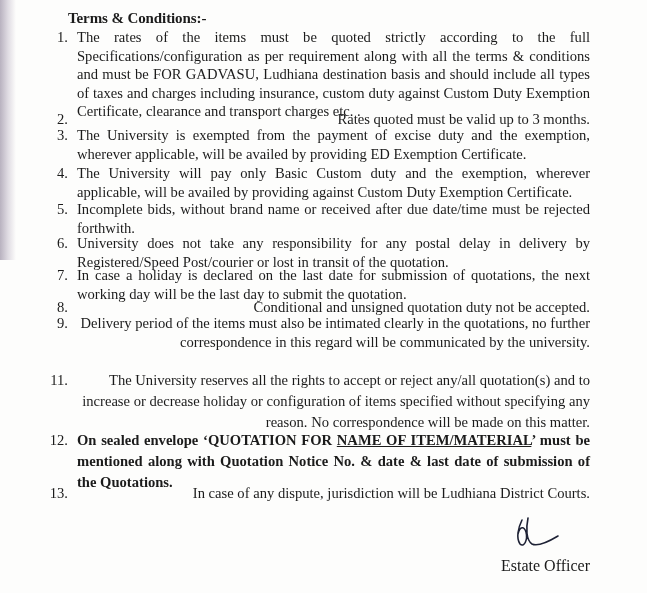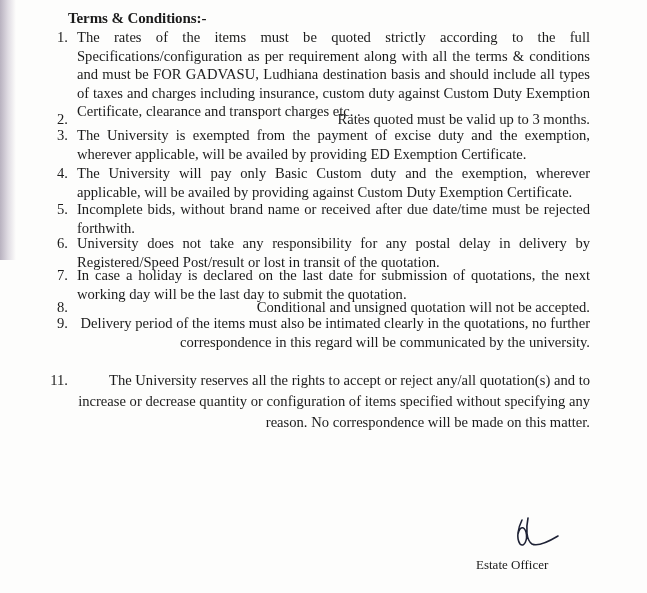--- a/index.html
+++ b/index.html
@@ -60,23 +60,23 @@
     .u { text-decoration: underline; }
     .signature {
       position: absolute;
       left: 512px;
       top: 514px;
       width: 50px;
       height: 36px;
     }
     .signatory {
       position: absolute;
-      left: 476px;
+      left: 501px;
       top: 557px;
-      font-size: 13px;
+      font-size: 16px;
     }
   </style>
 </head>
 <body>
 
 <div class="edge-shadow"></div>
 
 <div class="page">
 
   <div class="heading">Terms &amp; Conditions:-</div>
@@ -101,44 +101,52 @@
     <span class="txt">The University will pay only Basic Custom duty and the exemption, wherever applicable, will be availed by providing against Custom Duty Exemption Certificate.</span>
   </div>
 
   <div class="item" style="top:200px">
     <span class="num">5.</span>
     <span class="txt" style="white-space:pre-wrap">Incomplete bids, without brand name or received after due date/time must be rejected    forthwith.</span>
   </div>
 
   <div class="item" style="top:234px">
     <span class="num">6.</span>
-    <span class="txt">University does not take any responsibility for any postal delay in delivery by Registered/Speed Post/result or lost in transit of the quotation.</span>
+    <span class="txt">University does not take any responsibility for any postal delay in delivery by Registered/Speed Post/courier or lost in transit of the quotation.</span>
   </div>
 
   <div class="item" style="top:266px">
     <span class="num">7.</span>
     <span class="txt">In case a holiday is declared on the last date for submission of quotations, the next working day will be the last day to submit the quotation.</span>
   </div>
 
   <div class="item" style="top:298px">
     <span class="num">8.</span>
-    <span class="txt ragged">Conditional and unsigned quotation will not be accepted.</span>
+    <span class="txt ragged">Conditional and unsigned quotation duty not be accepted.</span>
   </div>
 
   <div class="item" style="top:314px">
     <span class="num">9.</span>
     <span class="txt ragged">Delivery period of the items must also be intimated clearly in the quotations, no further correspondence in this regard will be communicated by the university.</span>
   </div>
 
 
   <div class="item loose" style="top:370px">
     <span class="num">11.</span>
-    <span class="txt ragged">The University reserves all the rights to accept or reject any/all quotation(s) and to increase or decrease quantity or configuration of items specified without specifying any reason. No correspondence will be made on this matter.</span>
+    <span class="txt ragged">The University reserves all the rights to accept or reject any/all quotation(s) and to increase or decrease holiday or configuration of items specified without specifying any reason. No correspondence will be made on this matter.</span>
   </div>
 
+  <div class="item bold loose" style="top:430px">
+    <span class="num" style="font-weight:normal">12.</span>
+    <span class="txt"><span>On sealed envelope ‘QUOTATION FOR </span><span class="u">NAME OF ITEM/MATERIAL</span><span>’ must be mentioned along with Quotation Notice No. &amp; date &amp; last date of submission of the Quotations.</span></span>
+  </div>
 
+  <div class="item" style="top:484px">
+    <span class="num">13.</span>
+    <span class="txt ragged">In case of any dispute, jurisdiction will be Ludhiana District Courts.</span>
+  </div>
 
   <svg class="signature" viewBox="0 0 50 36">
     <path d="M10 6 C6 14, 4 24, 8 30 C12 34, 16 26, 14 18 C12 12, 8 12, 6 20 M16 4 C14 14, 14 26, 20 30 C26 33, 36 28, 46 22" fill="none" stroke="#1e2235" stroke-width="1.6" stroke-linecap="round" stroke-linejoin="round"></path>
   </svg>
 
   <div class="signatory">Estate Officer</div>
 </div>
 
 </body></html>

